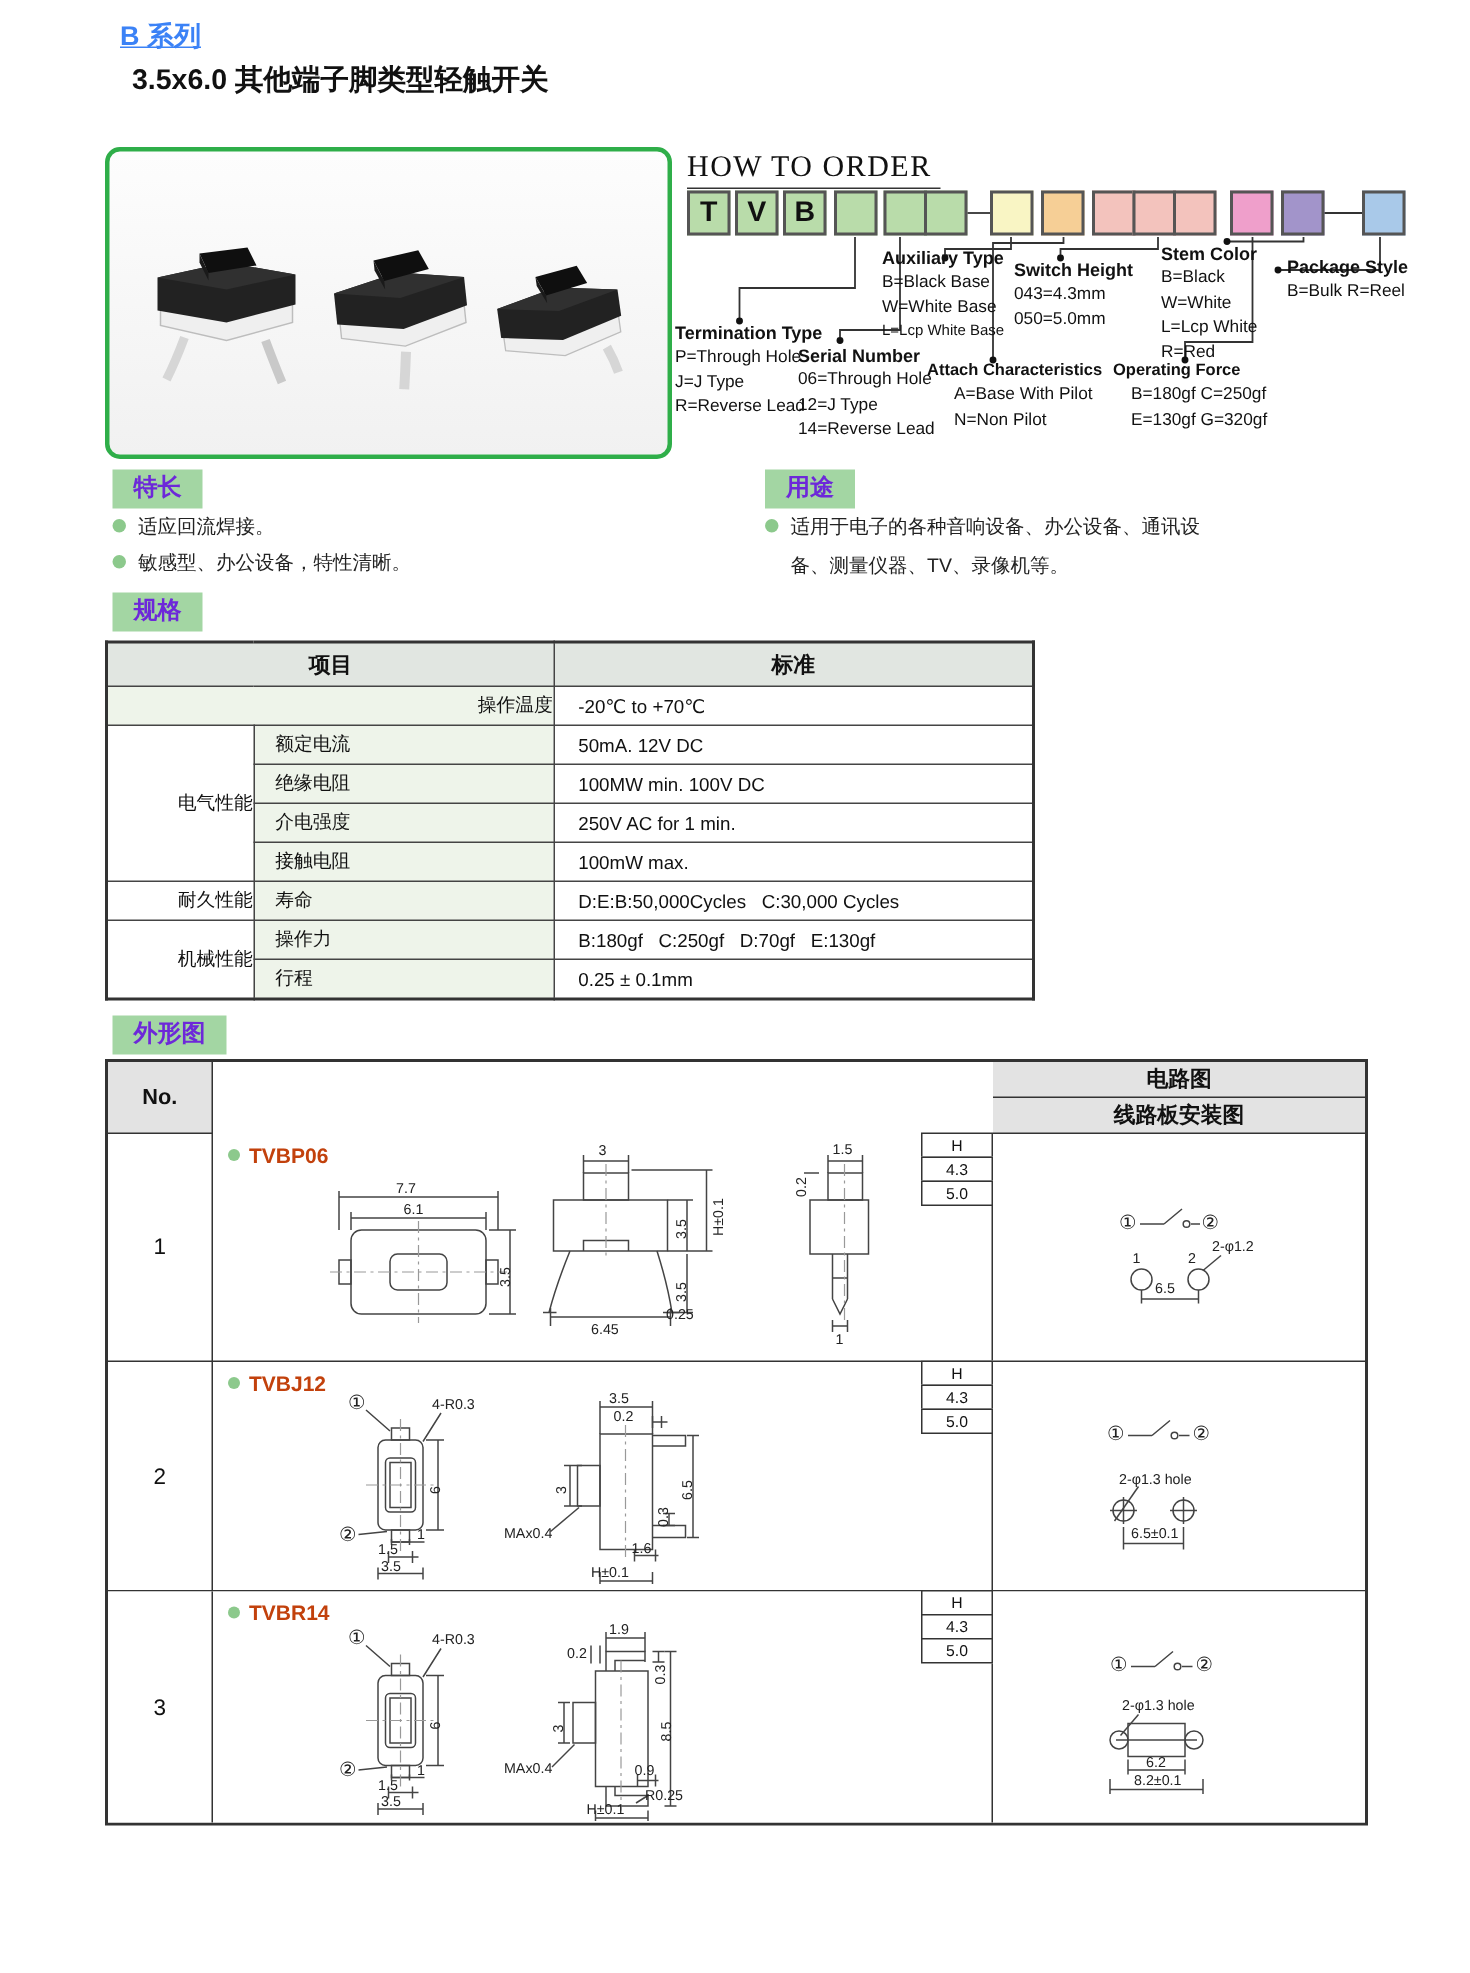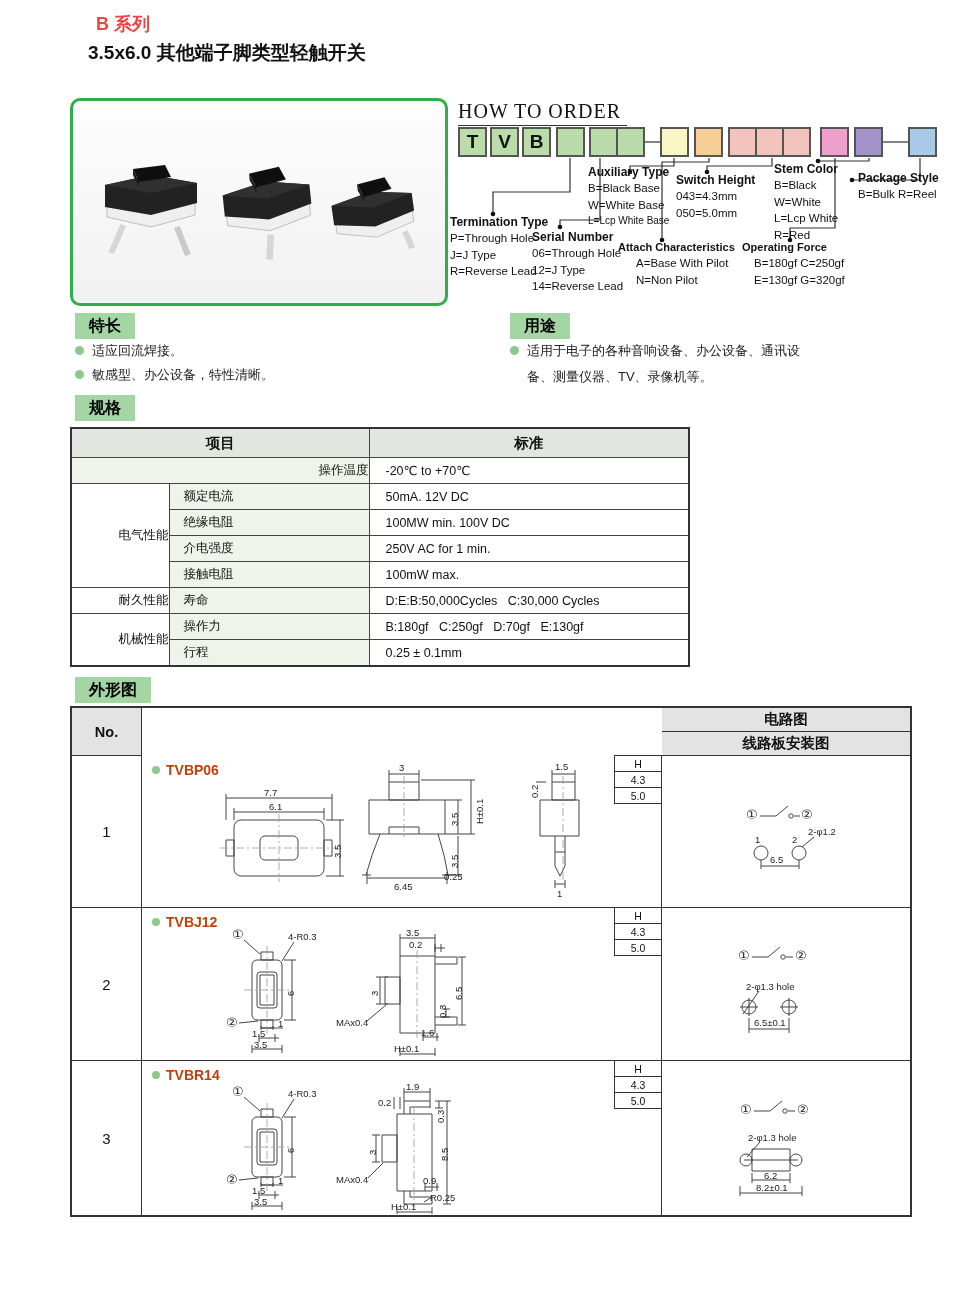--- a/index.html
+++ b/index.html
@@ -1,39 +1,39 @@
 <!DOCTYPE html>
 <html><head>
 <meta charset="utf-8">
 <style>
   html,body{margin:0;padding:0;background:#fff;}
   .page{position:relative;width:980px;height:1315px;background:#fff;overflow:hidden;
         font-family:"Liberation Sans","DejaVu Sans",sans-serif;color:#111;}
   .abs{position:absolute;}
   
-  .series{position:absolute;left:96px;top:12px;font-size:18px;font-weight:600;color:#ef4444;}
+  .series{position:absolute;left:80px;top:12px;font-size:18px;font-weight:600;color:#3b82f6;text-decoration:underline;}
   .ptitle{position:absolute;left:88px;top:40px;font-size:19px;font-weight:700;color:#111;}
   
   .photo{position:absolute;left:70px;top:98px;width:372px;height:202px;border:3px solid #2fae49;
          border-radius:10px;background:linear-gradient(#fdfdfd,#f1f1f1);}
   .sw{position:absolute;}
   
   .htitle{position:absolute;left:458px;top:100px;font-family:"Liberation Serif","DejaVu Serif",serif;
           font-size:20px;letter-spacing:1px;color:#111;border-bottom:1.5px solid #333;padding:0 6px 2px 0;}
   .box{position:absolute;top:127px;width:29px;height:30px;box-sizing:border-box;border:2px solid #555;
        display:flex;align-items:center;justify-content:center;font-size:19px;font-weight:600;color:#111;}
   .bg-g{background:#b9dcaa}.bg-y{background:#f9f5c4}.bg-o{background:#f6cf96}.bg-p{background:#f3c3bd}
   .bg-m{background:#ef9fcb}.bg-pu{background:#a294ca}.bg-b{background:#a9c9e9}
   .olabel{position:absolute;white-space:nowrap;line-height:1;color:#111;}
   .otitle{font-weight:bold;font-size:12px;}
   .otitle.sm{font-size:11px;}
   .oline{margin-top:5px;font-size:11.5px;}
   .oline.small{font-size:10px;}
   
-  .badge{position:absolute;background:#a3d6a3;color:#000000;font-size:16px;font-weight:bold;
+  .badge{position:absolute;background:#a3d6a3;color:#6d28d9;font-size:16px;font-weight:bold;
          padding:3px 14px;line-height:1.25;}
   .feat{position:absolute;font-size:13px;color:#222;display:flex;align-items:center;gap:8px;line-height:1;}
   .dot{width:9px;height:9px;border-radius:50%;background:#8cc98c;flex:none;}
   .plain{position:absolute;font-size:13px;color:#222;line-height:1;}
   
   .spec{position:absolute;left:70px;top:427px;border-collapse:collapse;table-layout:fixed;width:618px;
         border:2px solid #333;}
   .spec td{border:1px solid #444;height:25px;font-size:12.5px;color:#111;padding:0 0 0 14px;}
   .spec tr.sph td{background:#e1e6e1;font-weight:bold;text-align:center;font-size:14.5px;height:28px;padding:0;}
   .spec td.spi{background:#eef4ea;}

